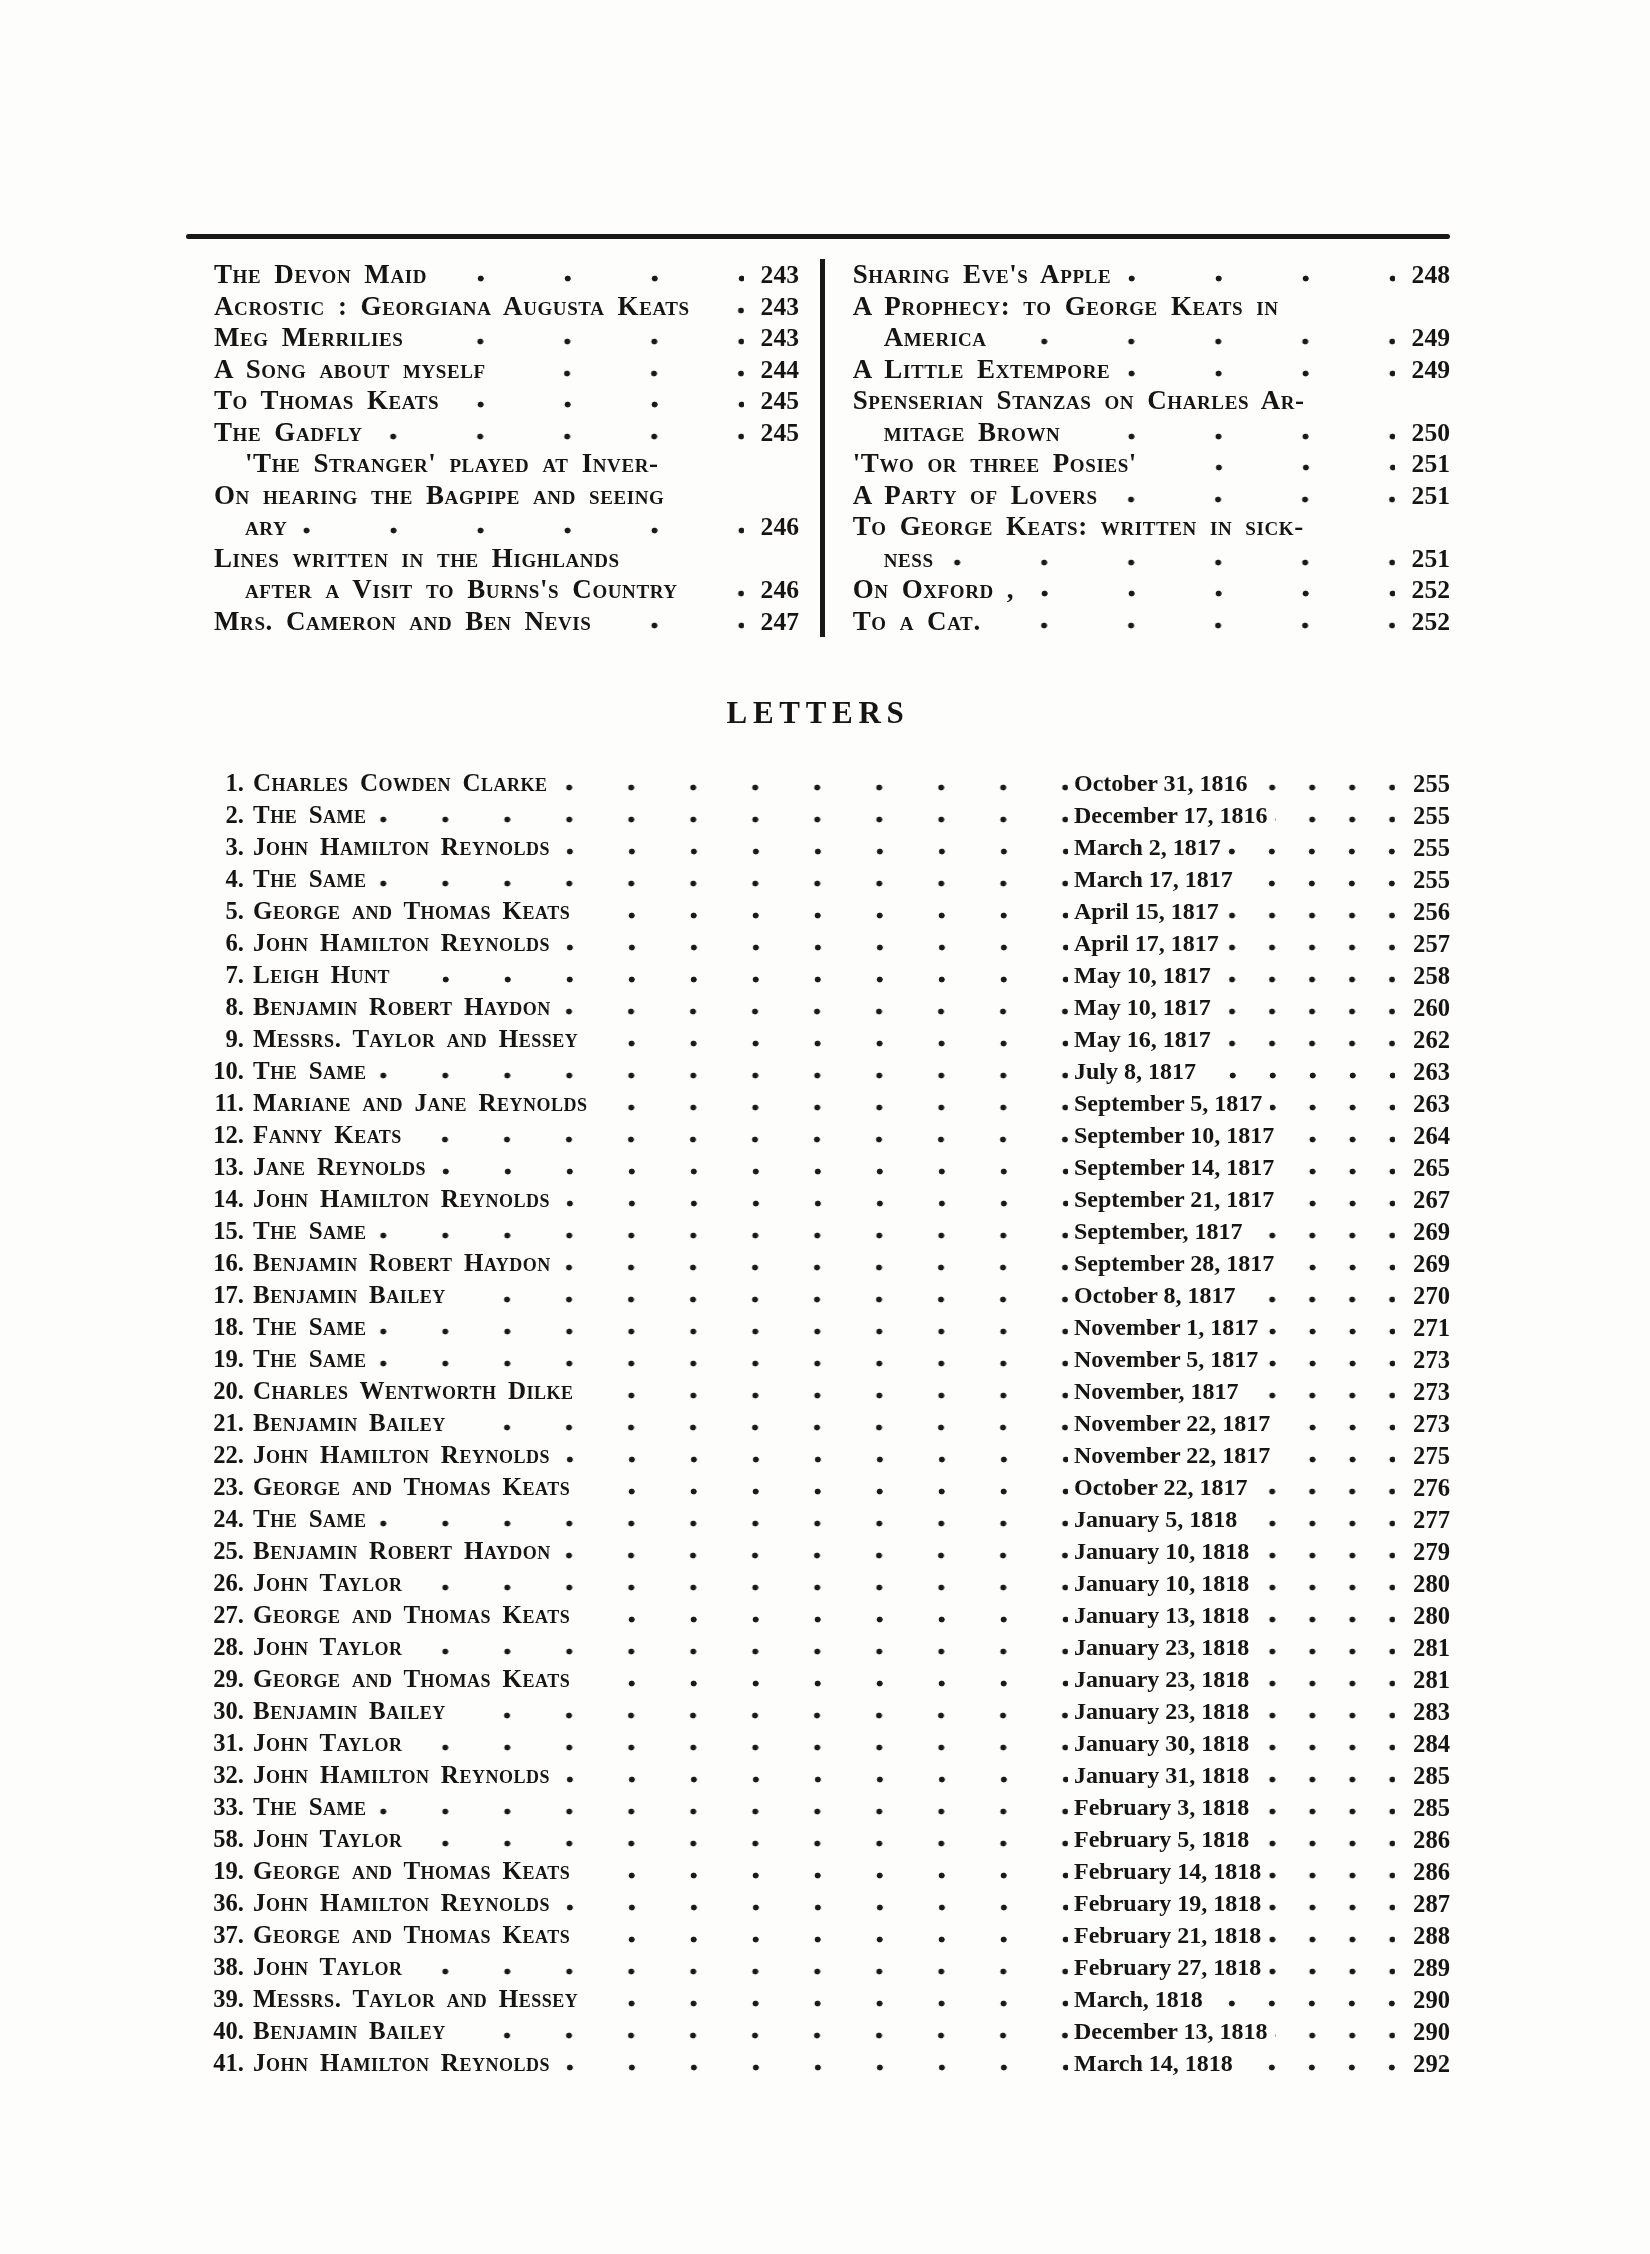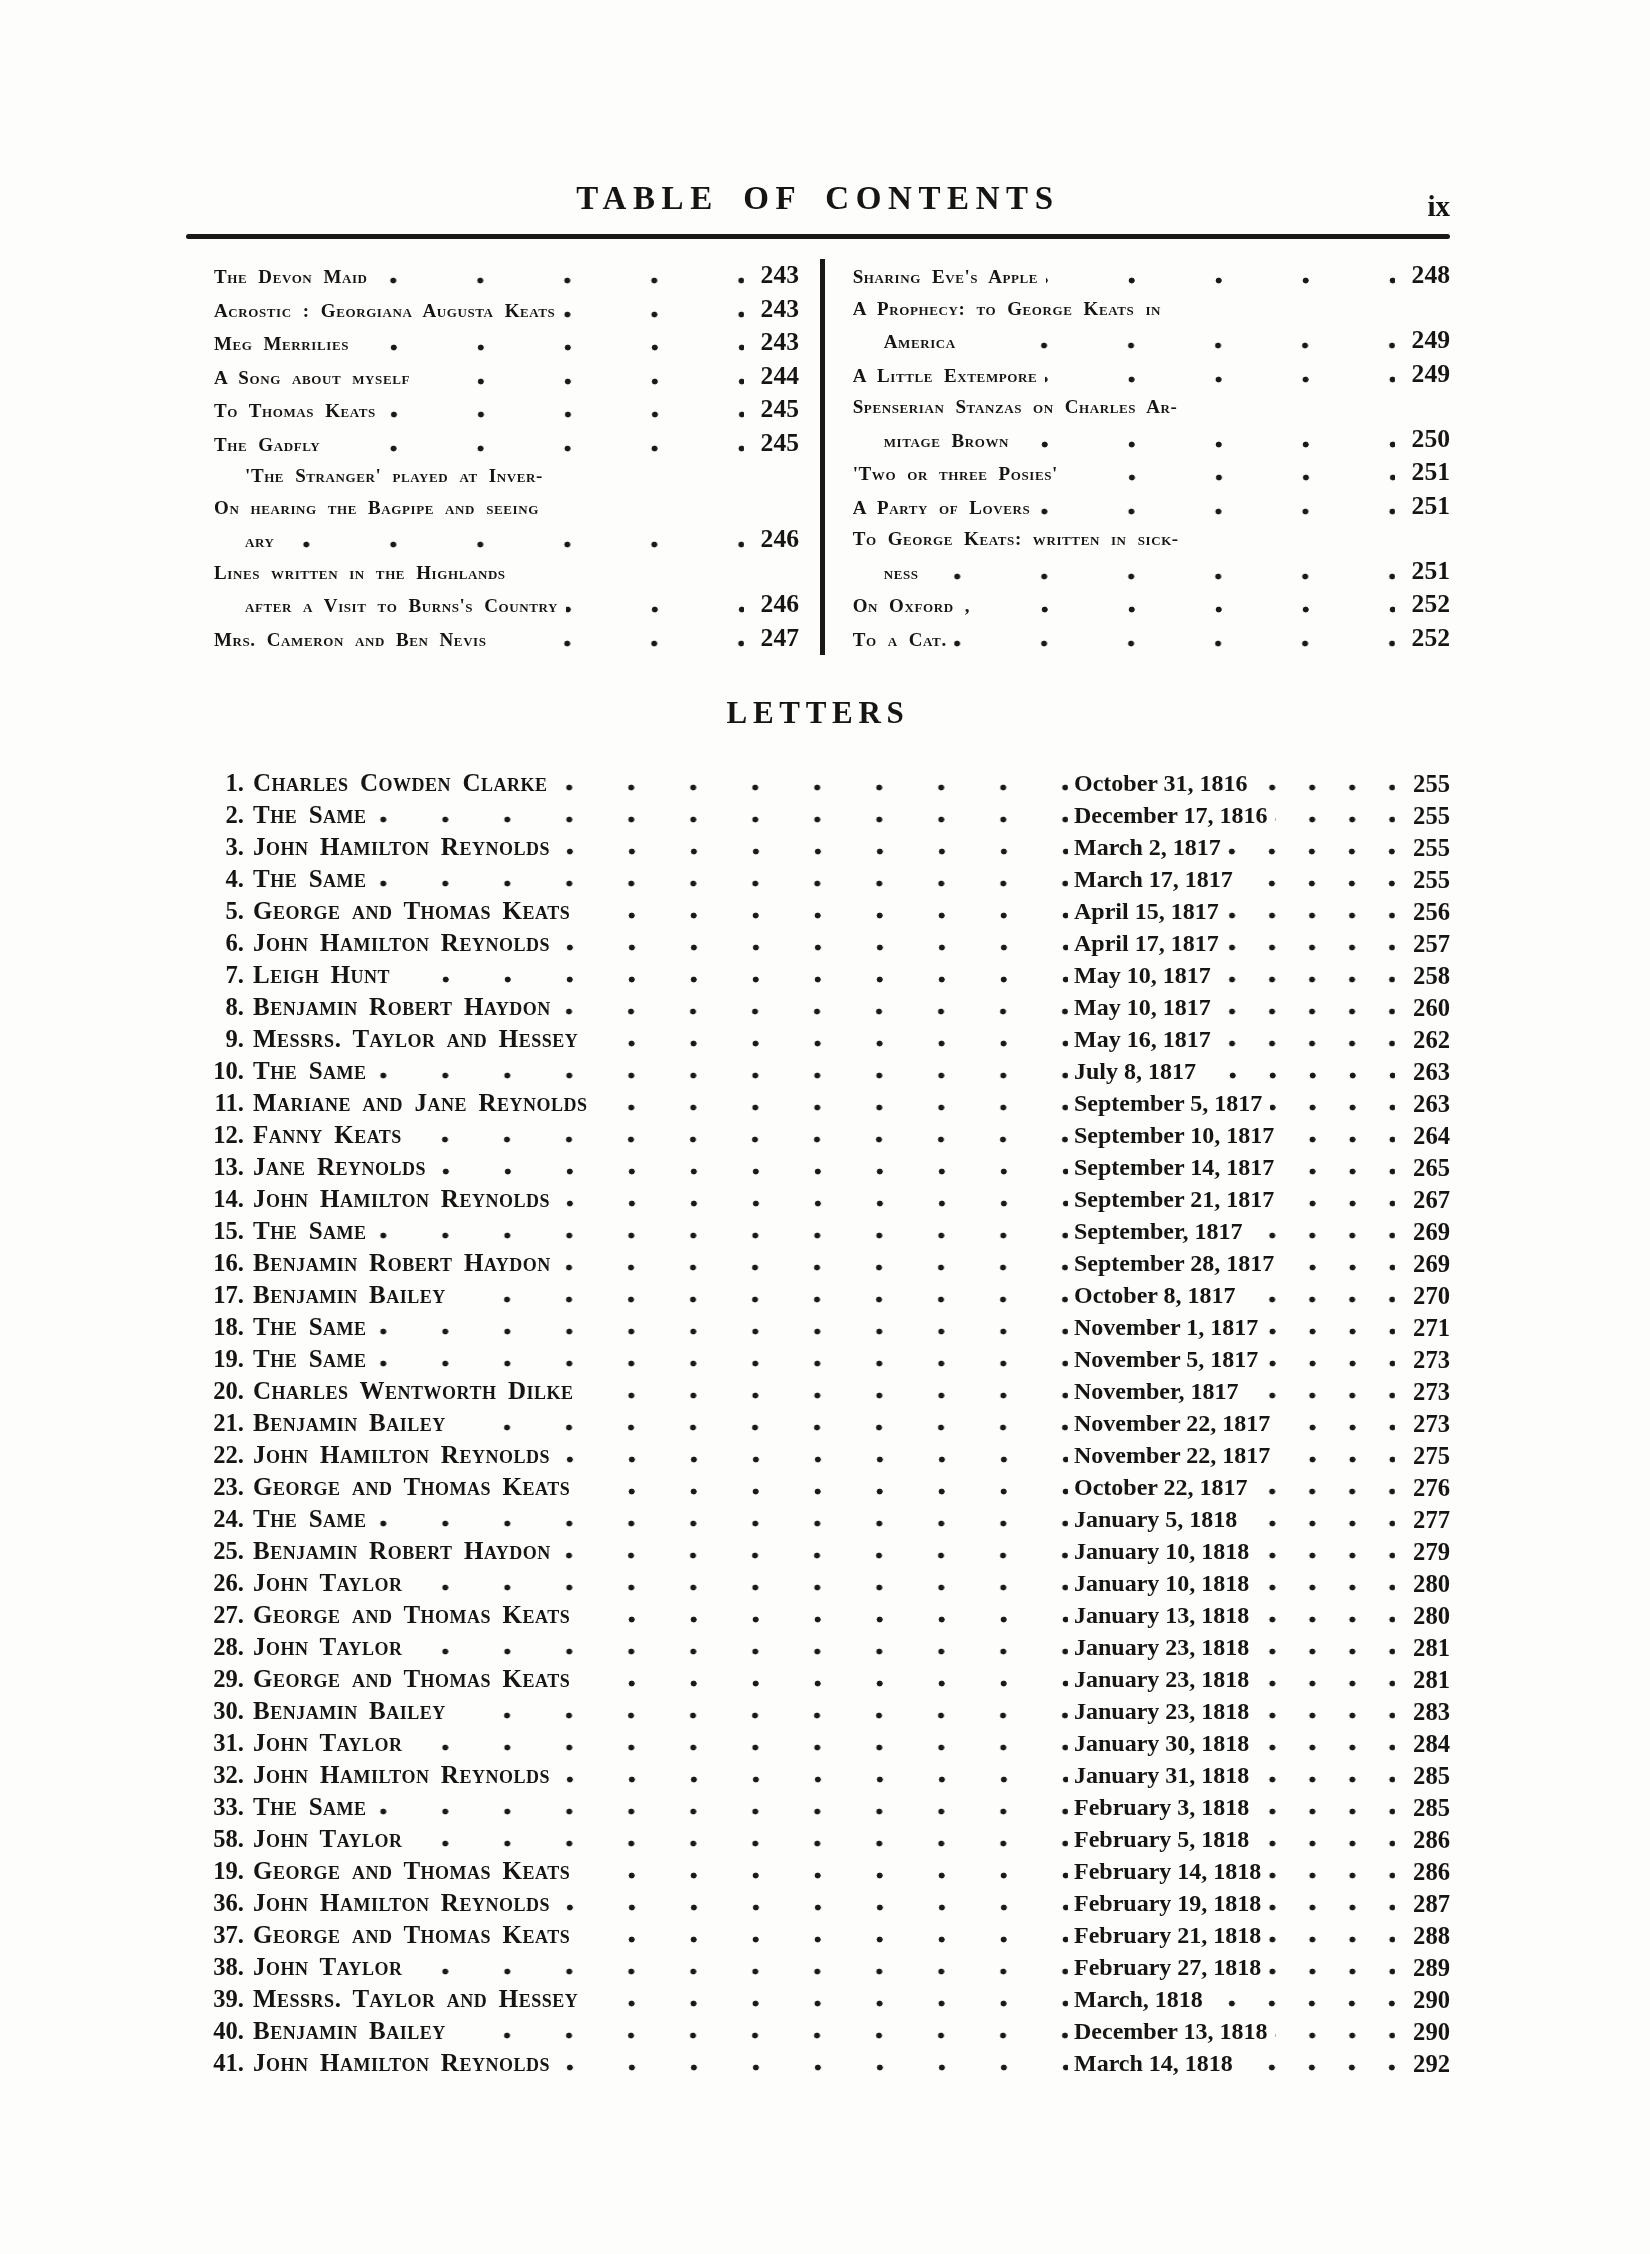--- a/index.html
+++ b/index.html
@@ -29,21 +29,21 @@
   
   .toc{top:259px;display:flex;align-items:stretch;}
   .col-left{width:613px;padding-left:28px;box-sizing:border-box;flex:0 0 auto;}
   .toc-divider{flex:0 0 4.7px;background:#1a1816;margin-left:21px;}
   .col-right{flex:1 1 auto;padding-left:28px;}
   .trow{
     display:flex;align-items:baseline;
     line-height:31.5px;white-space:nowrap;
   }
   .t-text{
-    font-variant:small-caps;font-weight:bold;font-size:19px;
+    font-variant:small-caps;font-weight:bold;font-size:27px;
     letter-spacing:0.6px;word-spacing:5.7px;flex:0 0 auto;
   }
   .trow.ind .t-text{padding-left:31px;}
   .t-page{
     flex:0 0 auto;min-width:49px;text-align:right;
     font-weight:bold;font-size:25.6px;
   }
   .dots{
     flex:1 1 28px;min-width:0;height:10.4px;margin:0 5.7px 5.7px 7.6px;
     align-self:flex-end;
@@ -73,24 +73,20 @@
   .l-datepage{flex:0 0 376px;display:flex;align-items:flex-end;}
   .l-date{flex:0 0 auto;font-weight:bold;font-size:24px;}
   .l-datepage .dots-narrow{background-size:40px 10.4px;margin-right:3.8px;}
   .l-page{flex:0 0 51px;text-align:right;font-weight:bold;font-size:24.6px;}
 </style>
 </head>
 <body>
 
 <div class="sheet">
 
-  <div class="content hdr">
-    <div class="hdr-title">TABLE OF CONTENTS</div>
-    <div class="hdr-folio">ix</div>
-  </div>
 
   <div class="content rule"></div>
 
   <div class="content toc">
     <div class="col-left">
 
         <div class="trow">
           <span class="t-text">The Devon Maid</span>
           <span class="dots"></span>
           <span class="t-page">243</span>

